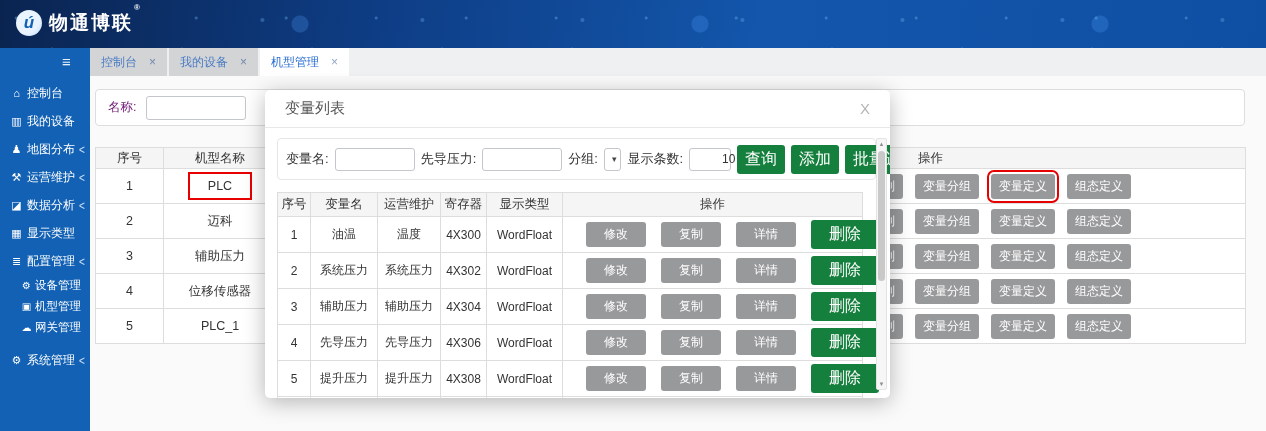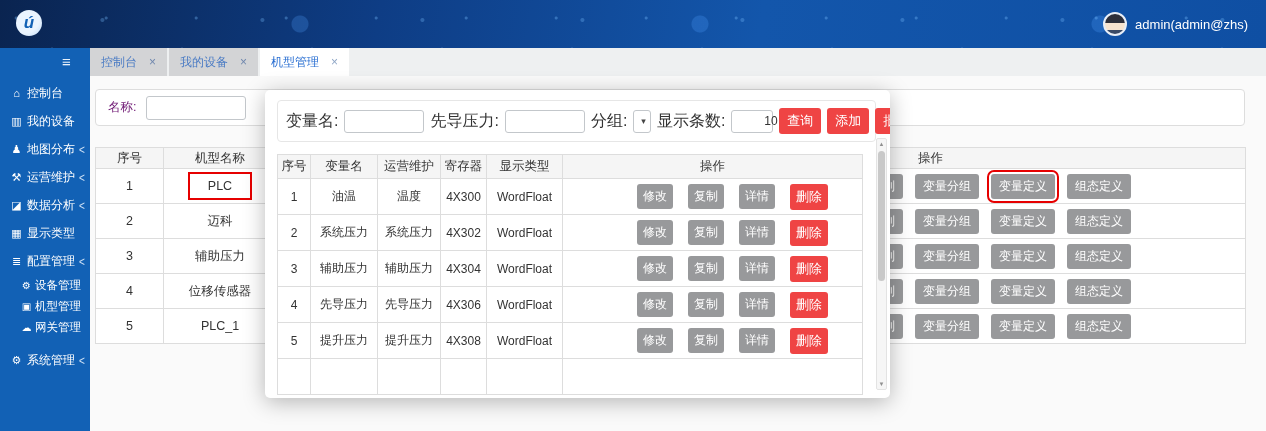--- a/index.html
+++ b/index.html
@@ -77,70 +77,67 @@
   .main-table td { height:35px; font-size:12.5px; color:#444; }
   .main-table th.ops-h { text-align:left; padding-left:55px; }
   .ops-cell-inner { display:flex; align-items:center; gap:12px; }
 
   .gbtn {
     background:#98999b; color:#fff; border:none; border-radius:3px;
     font-size:12px; padding:4px 8px; cursor:pointer; white-space:nowrap;
     font-family:inherit;
   }
   .bbtn {
-    background:#ef4444; color:#fff; border:none; border-radius:3px;
-    font-size:13px; padding:4px 8px; cursor:pointer; white-space:nowrap;
+    background:#15803d; color:#fff; border:none; border-radius:3px;
+    font-size:16px; padding:4px 8px; cursor:pointer; white-space:nowrap;
     font-family:inherit;
   }
   .red-box { display:inline-block; border:2px solid #e60000; padding:5px 18px; }
   .red-ring { outline:2px solid #e60000; outline-offset:2px; }
 
   
   .modal {
     position:absolute; left:265px; top:90px; width:625px; height:308px;
     background:#fff; border-radius:5px; box-shadow:0 4px 22px rgba(0,0,0,.28);
     overflow:hidden; z-index:10;
   }
   .modal-header { height:38px; display:flex; align-items:center; justify-content:space-between; padding:0 20px; border-bottom:1px solid #e8e8e8; }
   .modal-title { font-size:15px; color:#555; }
   .modal-close { color:#b5b5b5; font-size:15px; cursor:pointer; }
   .modal-filter {
     margin:10px 14px 0 12px; height:42px; border:1px solid #e6e6e6; border-radius:4px;
     display:flex; align-items:center; padding:0 8px; gap:6px; white-space:nowrap;
   }
-  .modal-filter label { font-size:16px; color:#333; }
+  .modal-filter label { font-size:13px; color:#333; }
   .m-input { height:23px; width:80px; border:1px solid #c3c7cb; border-radius:3px; padding:0 4px; font-size:12px; }
   .sel { height:23px; border:1px solid #c3c7cb; border-radius:3px; background:#fff; display:inline-flex; align-items:center; justify-content:space-between; padding:0 4px; font-size:12px; cursor:pointer; }
   .sel .sel-arrow { font-size:9px; color:#444; margin-left:3px; }
   .sel-group { width:48px; }
   .sel-size { width:42px;padding-left:32px; }
   .modal-table { margin:12px 0 0 12px; width:585px; }
   .modal-table th { height:24px; font-size:12px; }
   .modal-table td { height:36px; font-size:12px; color:#444; }
   .m-ops-inner { display:flex; align-items:center; justify-content:center; gap:15px; margin-left:40px; }
-  .gbtn.sm, .bbtn.sm { padding:4px 6px; }
+  .gbtn.sm, .bbtn.sm { padding:4px 18px; }
 
   .modal-scrollbar {
     position:absolute; right:3px; top:48px; width:11px; height:252px;
     background:#f6f6f6; border:1px solid #e3e3e3; border-radius:2px;
   }
   .scroll-thumb { position:absolute; left:1px; top:12px; width:7px; height:130px; background:#c9c9c9; border-radius:4px; }
   .scroll-arrow { position:absolute; left:0; width:9px; text-align:center; font-size:6px; color:#909090; }
   .scroll-arrow.up { top:2px; } .scroll-arrow.down { bottom:2px; }
 </style>
 </head>
 <body>
 
 <div class="app-header">
   <div class="brand">
     <div class="brand-mark">ú</div>
-  </div>
-  <div class="user-box">
-    <div class="avatar"></div>
-    <span>admin(admin@zhs)</span>
+    <div class="brand-text"><span>物通博联</span><span class="brand-reg">®</span></div>
   </div>
 </div>
 
 <div class="sidebar">
   <div class="hamburger">≡</div>
   <div class="menu">
     <div class="menu-item">
       <span class="mi-icon">⌂</span>
       <span>控制台</span>
     </div>
@@ -293,20 +290,24 @@
         <button class="gbtn">变量定义</button>
         <button class="gbtn">组态定义</button>
       </div>
           </td>
     </tr>
   </tbody>
     </table>
 </div>
 
 <div class="modal">
+  <div class="modal-header">
+    <span class="modal-title">变量列表</span>
+    <span class="modal-close">X</span>
+  </div>
 
   <div class="modal-filter">
     <label>变量名:</label>
     <input class="m-input" type="text" style="">
     <label>先导压力:</label>
     <input class="m-input" type="text" style="">
     <label>分组:</label>
     <span class="sel sel-group">
       <span></span>
       <span class="sel-arrow">▾</span>

